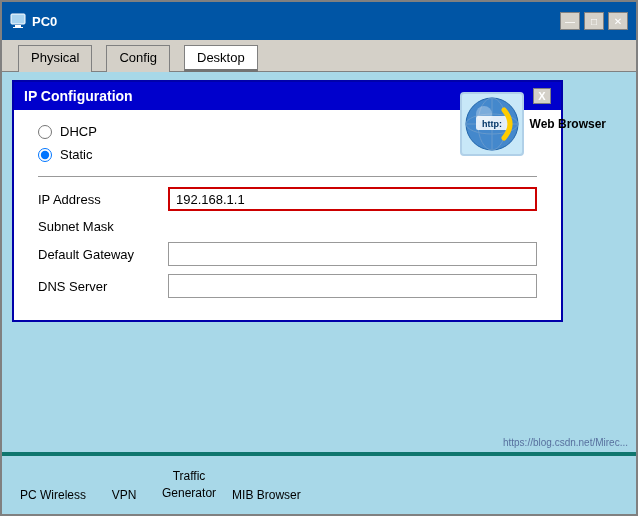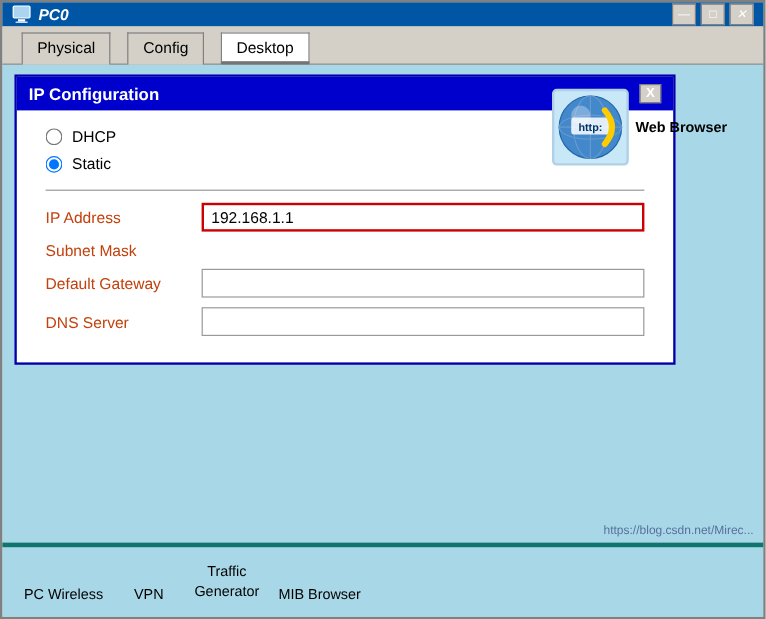--- a/index.html
+++ b/index.html
@@ -22,22 +22,21 @@
       flex-direction: column;
     }
 
     .title-bar {
       background: #0055a5;
       color: white;
       padding: 4px 8px;
       display: flex;
       align-items: center;
       justify-content: space-between;
-      height: 20px;
-      font-style: italic;
+      height: 38px;
     }
 
     .title-bar-left {
       display: flex;
       align-items: center;
       gap: 6px;
     }
 
     .title-icon {
       width: 16px;
@@ -170,21 +169,21 @@
 
     .field-row {
       display: flex;
       align-items: center;
       margin-bottom: 8px;
     }
 
     .field-label {
       width: 130px;
       font-size: 13px;
-      color: #c2410c;
+      color: #000000;
     }
 
     .field-input {
       flex: 1;
       height: 24px;
       border: 1px solid #999;
       padding: 2px 6px;
       font-size: 13px;
     }
 

